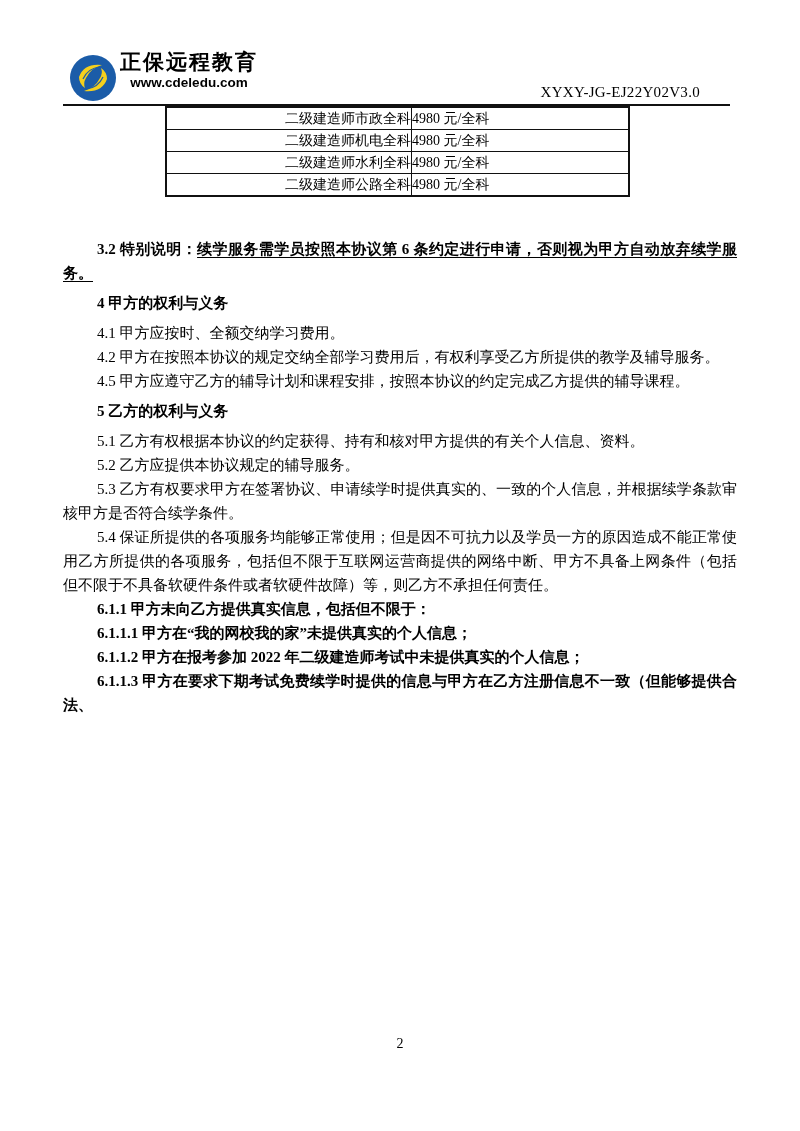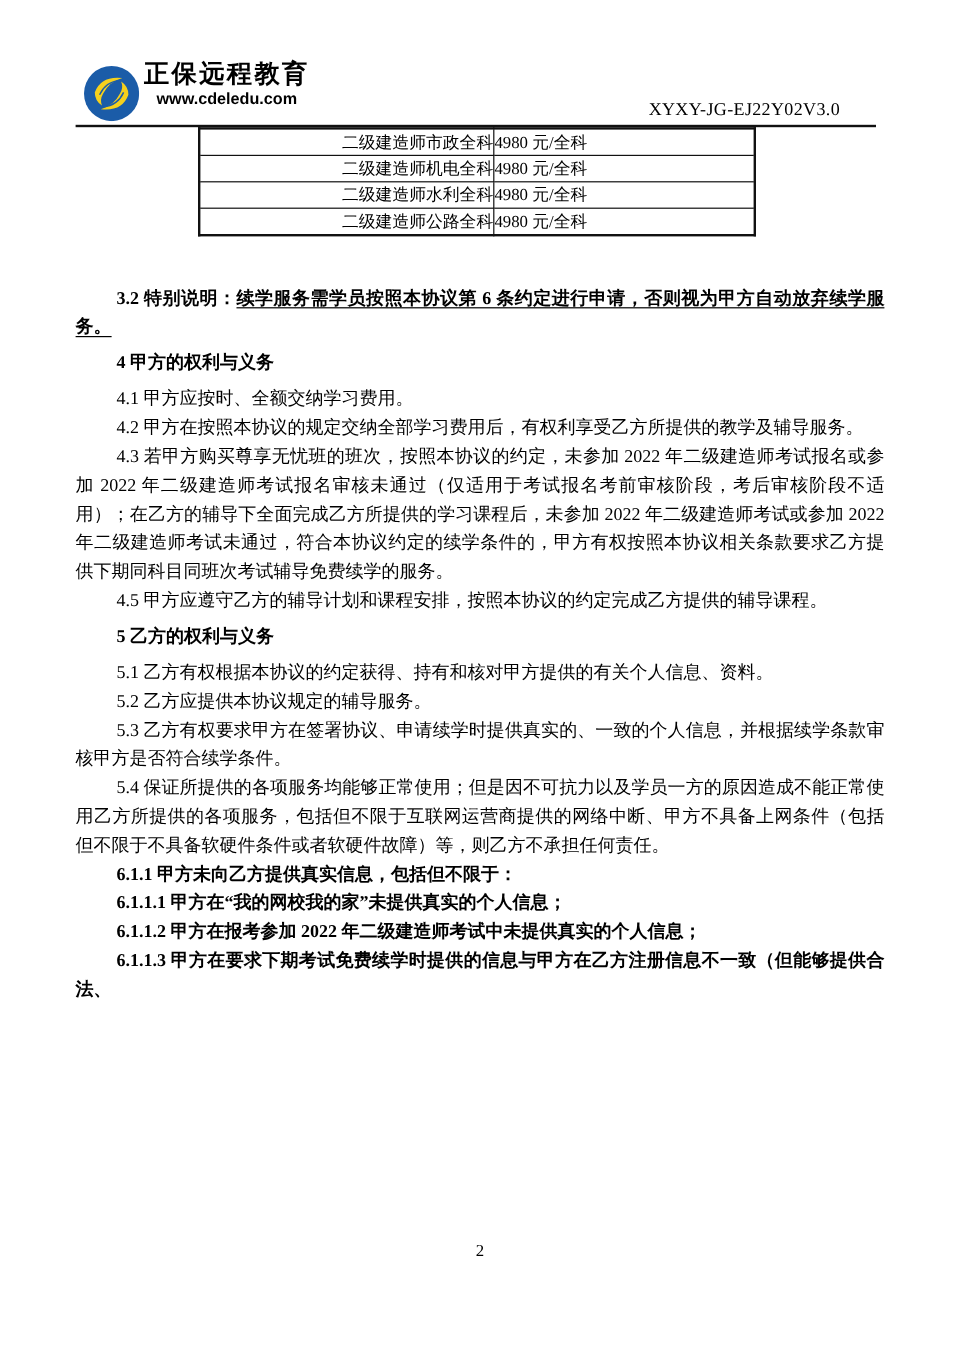--- a/index.html
+++ b/index.html
@@ -85,21 +85,20 @@
     </tbody>
   </table>
 
   <div class="content">
 
     <p><span class="b">3.2 特别说明：</span><span class="b u">续学服务需学员按照本协议第 6 条约定进行申请，否则视为甲方自动放弃续学服务。</span></p>
 
     <p class="hd">4 甲方的权利与义务</p>
     <p>4.1 甲方应按时、全额交纳学习费用。</p>
     <p>4.2 甲方在按照本协议的规定交纳全部学习费用后，有权利享受乙方所提供的教学及辅导服务。</p>
-    <p>4.3 若甲方购买尊享无忧班的班次，按照本协议的约定，未参加 2022 年二级建造师考试报名或参加 2022 年二级建造师考试报名审核未通过（仅适用于考试报名考前审核阶段，考后审核阶段不适用）；在乙方的辅导下全面完成乙方所提供的学习课程后，未参加 2022 年二级建造师考试或参加 2022 年二级建造师考试未通过，符合本协议约定的续学条件的，甲方有权按照本协议相关条款要求乙方提供下期同科目同班次考试辅导免费续学的服务。</p>
     <p>4.5 甲方应遵守乙方的辅导计划和课程安排，按照本协议的约定完成乙方提供的辅导课程。</p>
 
     <p class="hd">5 乙方的权利与义务</p>
     <p>5.1 乙方有权根据本协议的约定获得、持有和核对甲方提供的有关个人信息、资料。</p>
     <p>5.2 乙方应提供本协议规定的辅导服务。</p>
     <p>5.3 乙方有权要求甲方在签署协议、申请续学时提供真实的、一致的个人信息，并根据续学条款审核甲方是否符合续学条件。</p>
     <p>5.4 保证所提供的各项服务均能够正常使用；但是因不可抗力以及学员一方的原因造成不能正常使用乙方所提供的各项服务，包括但不限于互联网运营商提供的网络中断、甲方不具备上网条件（包括但不限于不具备软硬件条件或者软硬件故障）等，则乙方不承担任何责任。</p>
 
     <p class="b">6.1.1 甲方未向乙方提供真实信息，包括但不限于：</p>
     <p class="b">6.1.1.1 甲方在“我的网校我的家”未提供真实的个人信息；</p>

